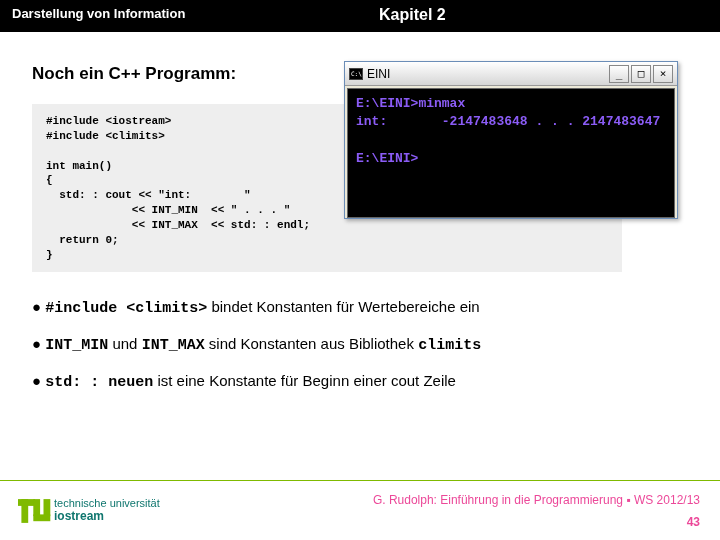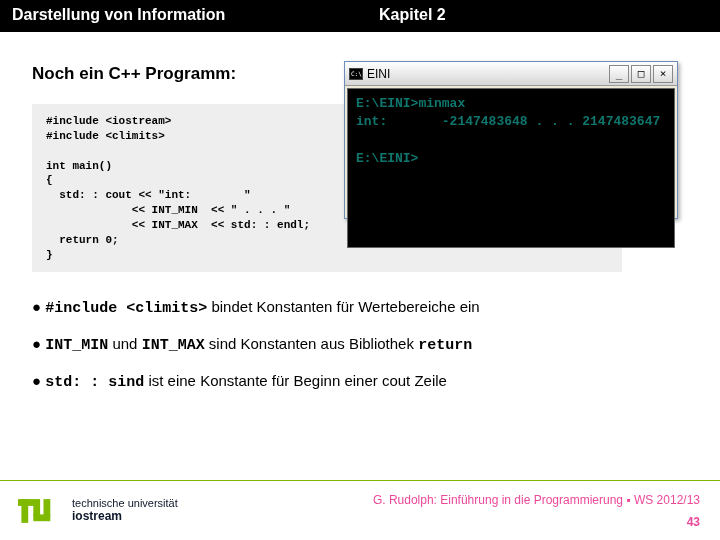--- a/index.html
+++ b/index.html
@@ -1,43 +1,43 @@
 <!DOCTYPE html>
 <html><head>
 <meta charset="utf-8">
 <style>
   * { box-sizing: border-box; margin: 0; padding: 0; }
   body { width: 720px; height: 540px; font-family: Arial, sans-serif; background: #fff; position: relative; overflow: hidden; }
   
   .header { display: flex; height: 32px; }
-  .header-left { background: #000; color: #fff; font-weight: bold; font-size: 16px; padding: 6px 12px; flex: 0 0 367px; }
+  .header-left { background: #000; color: #fff; font-weight: bold; font-size: 13px; padding: 6px 12px; flex: 0 0 367px; }
   .header-right { background: #000000; color: #fff; font-weight: bold; font-size: 16px; padding: 6px 12px; flex: 1; }
   
   .content { padding: 20px 32px 0 32px; position: relative; margin-top: 12px; }
   
   .subtitle { font-weight: bold; font-size: 17px; margin-bottom: 20px; }
   
   .code-block { background: #eee; font-family: "Courier New", monospace; font-size: 11px; font-weight: bold; padding: 10px 14px; line-height: 1.35; white-space: pre; width: 590px; margin-bottom: 24px; }
   
   .bullets { font-size: 15px; line-height: 1.4; }
   .bullets li { list-style: none; margin-bottom: 14px; }
   .bullets li::before { content: "● "; }
   .mono { font-family: "Courier New", monospace; font-weight: bold; }
   
   .console-window { position: absolute; top: 61px; left: 344px; width: 334px; height: 158px; border: 1px solid #6b8db7; background: #ece9d8; box-shadow: 2px 2px 4px rgba(0,0,0,0.3); }
   .console-titlebar { height: 24px; background: linear-gradient(#fff, #d6d6d6); display: flex; align-items: center; padding: 0 4px; justify-content: space-between; border-bottom: 1px solid #999; }
   .console-title-left { display: flex; align-items: center; gap: 4px; font-size: 12px; }
   .console-icon { width: 14px; height: 12px; background: #000; border: 1px solid #444; position: relative; }
   .console-icon::after { content: "C:\\"; color: #fff; font-size: 6px; position: absolute; top: 1px; left: 1px; font-family: monospace; }
   .window-buttons { display: flex; gap: 2px; }
   .wbtn { width: 20px; height: 18px; background: linear-gradient(#fefefe, #ddd); border: 1px solid #888; font-size: 11px; display: flex; align-items: center; justify-content: center; font-family: "Lucida Console", monospace; }
-  .console-body { background: #000; color: #0f766e; font-family: "Lucida Console", "Courier New", monospace; font-size: 13px; font-weight: bold; padding: 6px 8px; height: 160px; white-space: pre; line-height: 1.4; border: 1px solid #666; margin: 2px; }
+  .console-body { background: #000; color: #8b5cf6; font-family: "Lucida Console", "Courier New", monospace; font-size: 13px; font-weight: bold; padding: 6px 8px; height: 130px; white-space: pre; line-height: 1.4; border: 1px solid #666; margin: 2px; }
   
   .footer { position: absolute; bottom: 0; left: 0; right: 0; height: 60px; border-top: 1px solid #7fba00; display: flex; align-items: center; justify-content: space-between; padding: 0 20px 0 18px; }
-  .logo { display: flex; align-items: center; gap: 20px; color: #0f172a; font-size: 12px; }
+  .logo { display: flex; align-items: center; gap: 2px; color: #0f766e; font-size: 12px; }
   .logo-mark { width: 34px; height: 34px; position: relative; }
   .logo-mark svg { width: 34px; height: 34px; }
   .logo-text { line-height: 1.15; }
   .uni { font-size: 11px; }
   .city { font-weight: bold; font-size: 12px; }
   .footer-right { text-align: right; font-size: 12px; color: #ec4899; }
   .pagenum { display: block; margin-top: 8px; font-weight: bold; }
 </style>
 </head>
 <body>
@@ -56,22 +56,22 @@
 int main()
 {
   std: : cout &lt;&lt; "int:        "
              &lt;&lt; INT_MIN  &lt;&lt; " . . . "
              &lt;&lt; INT_MAX  &lt;&lt; std: : endl;
   return 0;
 }</div>
 
   <ul class="bullets">
     <li><span class="mono">#include &lt;climits&gt;</span><span> bindet Konstanten für Wertebereiche ein</span></li>
-    <li><span class="mono">INT_MIN</span><span> und </span><span class="mono">INT_MAX</span><span> sind Konstanten aus Bibliothek </span><span class="mono">return</span></li>
-    <li><span class="mono">std: : sind</span><span> ist eine Konstante für Beginn einer cout Zeile</span></li>
+    <li><span class="mono">INT_MIN</span><span> und </span><span class="mono">INT_MAX</span><span> sind Konstanten aus Bibliothek </span><span class="mono">climits</span></li>
+    <li><span class="mono">std: : neuen</span><span> ist eine Konstante für Beginn einer cout Zeile</span></li>
   </ul>
 </div>
 
 <div class="console-window">
   <div class="console-titlebar">
     <div class="console-title-left">
       <span class="console-icon"></span>
       <span>EINI</span>
     </div>
     <div class="window-buttons">

